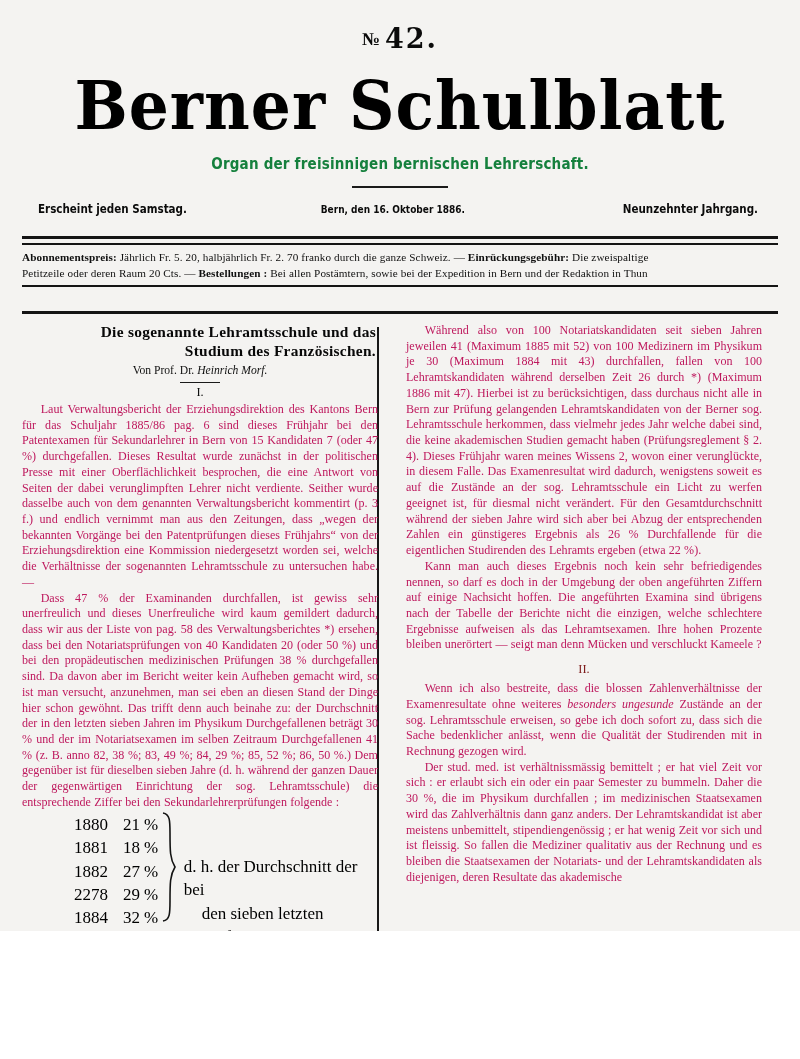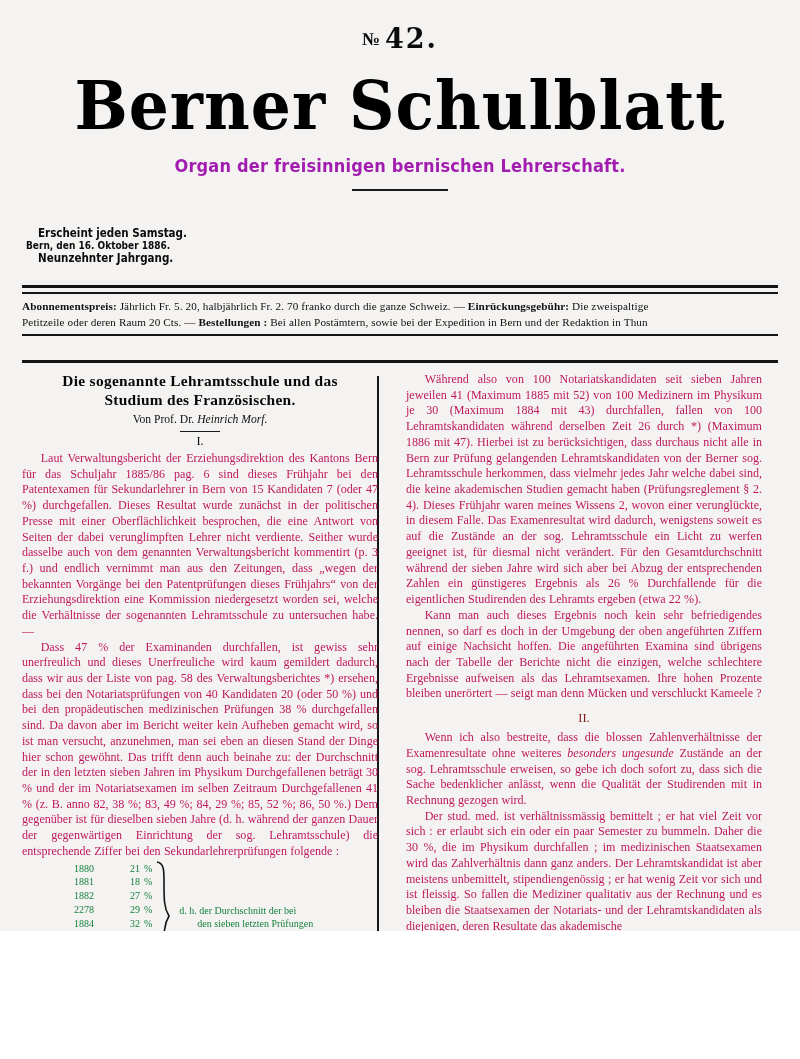--- a/index.html
+++ b/index.html
@@ -56,42 +56,41 @@
     letter-spacing: 1px;
     line-height: 1;
     margin-top: 22px;
     color: #000;
     transform: scaleY(1.07);
   }
   .masthead-sub {
     text-align: center;
     font-family: "DejaVu Sans Condensed", "DejaVu Sans", sans-serif;
     font-weight: bold;
-    font-size: 18px;
+    font-size: 15px;
     margin-top: 18px;
     letter-spacing: 0.2px;
-    color: #a21caf;
+    color: #15803d;
   }
   .short-rule {
     width: 96px;
     height: 2px;
     background: #1a1a1a;
     margin: 13px auto 0 auto;
   }
   .meta-row {
     display: flex;
     justify-content: space-between;
     align-items: baseline;
-    margin-top: 35px;
+    margin-top: 14px;
     font-family: "DejaVu Sans Condensed", "DejaVu Sans", sans-serif;
     font-weight: bold;
     font-size: 11.5px;
     color: #0b0b0b;
     padding: 0 20px 0 16px;
-    flex-direction: column;
   }
   .meta-row .meta-center {
     font-size: 10px;
     position: relative;
     left: -12px;
   }
   .rule-thick {
     height: 3px;
     background: #141414;
     margin-top: 20px;
@@ -127,21 +126,21 @@
   .col-divider {
     position: absolute;
     left: 355px;
     top: 4px;
     width: 1.6px;
     height: 690px;
     background: #181818;
   }
 
   .art-title {
-    text-align: center;
+    text-align: right;
     font-family: "Liberation Serif", serif;
     font-weight: bold;
     font-size: 15.4px;
     line-height: 1.22;
     letter-spacing: 0.3px;
     margin: 0 2px;
     color: #080808;
   }
   .art-byline {
     text-align: center;
@@ -184,22 +183,22 @@
     word-spacing: 0.02em;
   }
   p.body.first { text-indent: 1.55em; }
   p.body i { font-style: italic; }
 
   
   .stats {
     display: flex;
     margin-top: 2px;
     font-family: "Liberation Serif", serif;
-    font-size: 10px;
-    color: #15803d;
+    font-size: 17px;
+    color: #000000;
   }
   .stats-years {
     margin-left: 52px;
     line-height: 1.38;
     white-space: nowrap;
   }
   .stats-years .yr { display: inline-block; width: 40px; }
   .stats-years .pc { display: inline-block; width: 26px; text-align: right; }
   .stats-years .sym { margin-left: 4px; }
   .brace {

